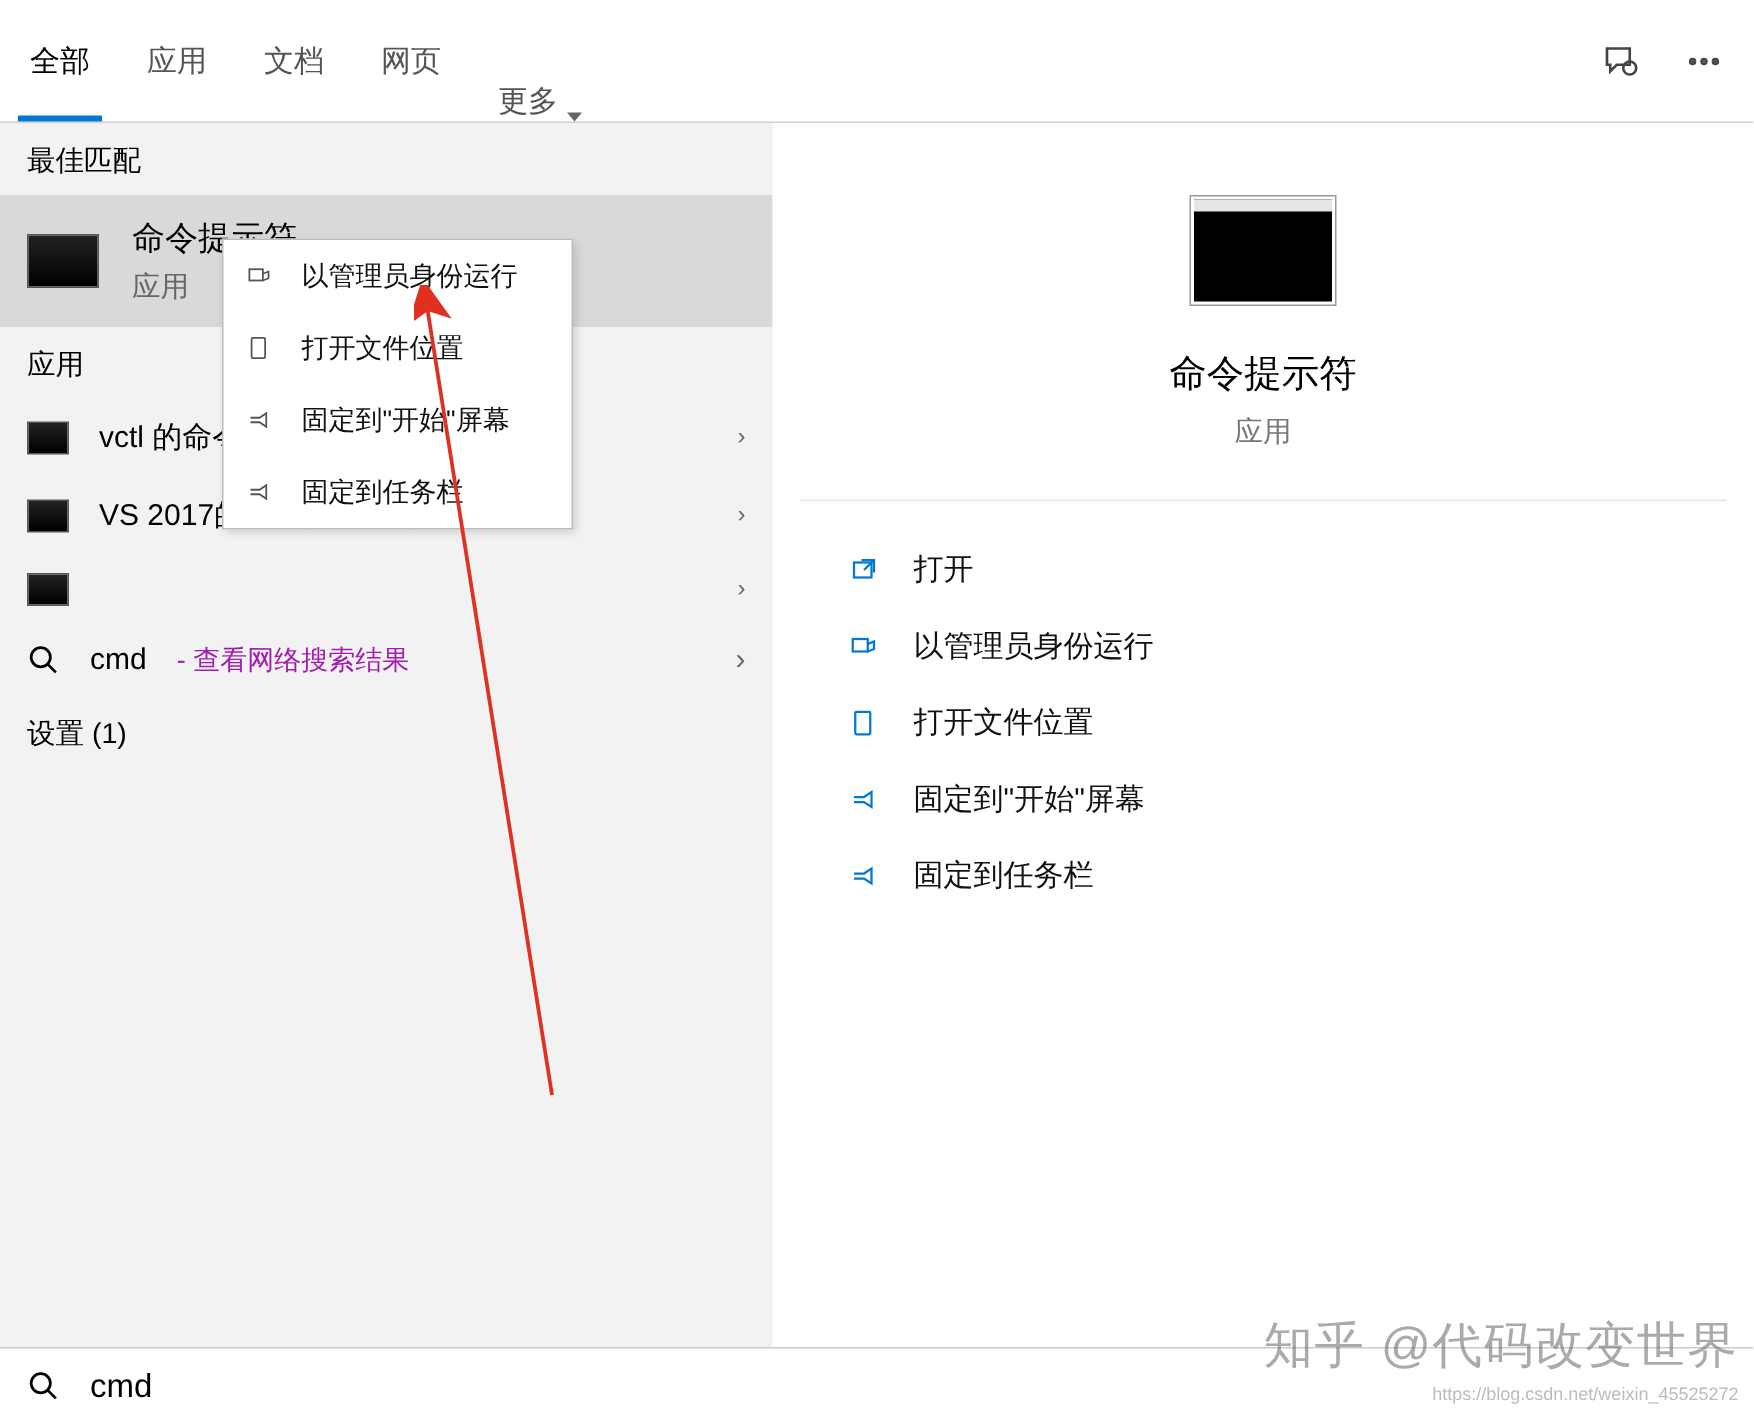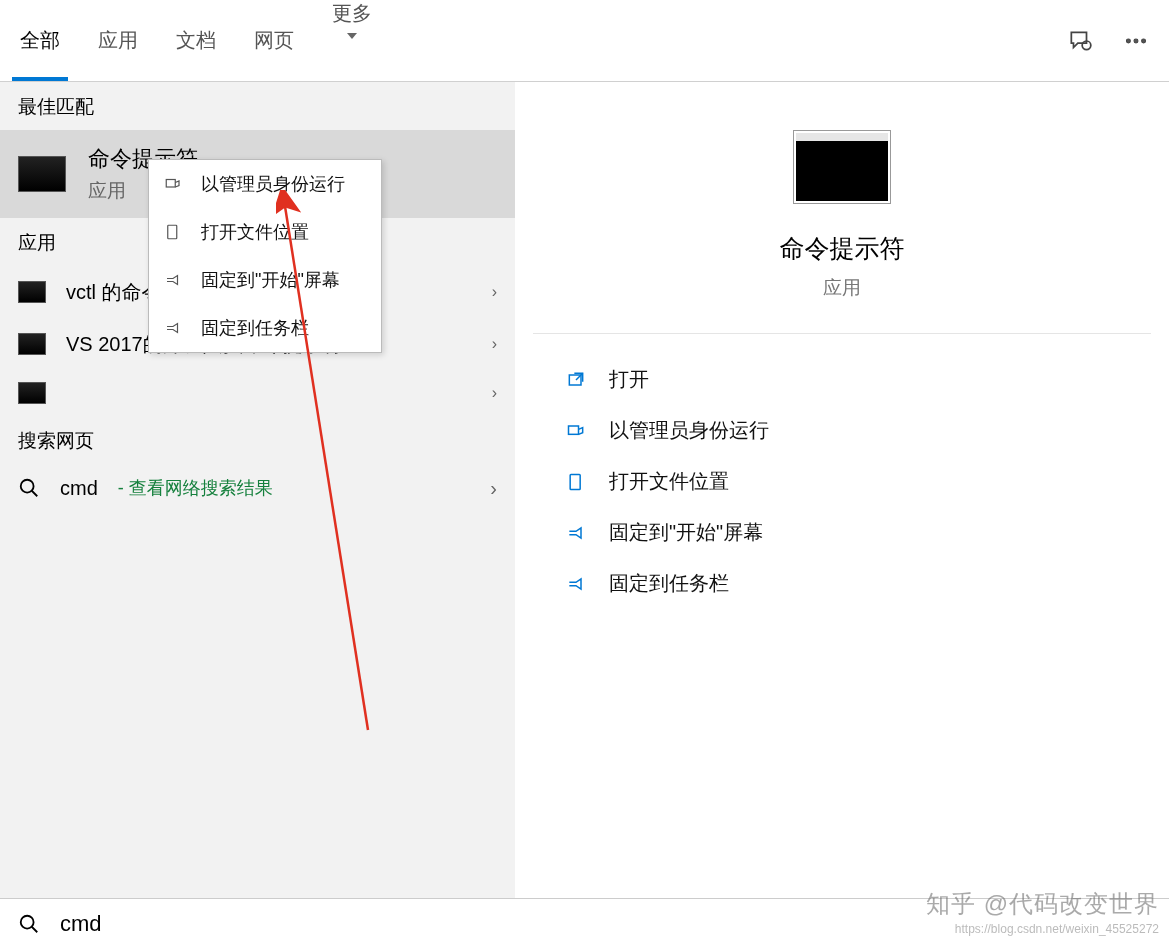--- a/index.html
+++ b/index.html
@@ -3,42 +3,42 @@
 <meta charset="utf-8">
 <style>
 * { margin: 0; padding: 0; box-sizing: border-box; font-family: "Segoe UI", "Microsoft YaHei", sans-serif; }
 body { width: 1169px; height: 948px; background: #fff; overflow: hidden; position: relative; }
 
 .header { height: 82px; border-bottom: 1px solid #d0d0d0; display: flex; align-items: center; padding: 0 20px; position: relative; }
 .tabs { display: flex; gap: 38px; align-items: center; height: 100%; }
 .tab { font-size: 20px; color: #555; cursor: pointer; height: 100%; display: flex; align-items: center; position: relative; }
 .tab.active { color: #000; }
 .tab.active::after { content: ""; position: absolute; bottom: 0; left: 50%; transform: translateX(-50%); width: 56px; height: 4px; background: #0078d4; }
-.tab-more { display: flex; align-items: center; gap: 6px; flex-direction: column; }
+.tab-more { display: flex; align-items: flex-end; gap: 6px; }
 .caret-down { width: 0; height: 0; border-left: 5px solid transparent; border-right: 5px solid transparent; border-top: 6px solid #666; }
 .header-right { margin-left: auto; display: flex; align-items: center; gap: 30px; }
 .feedback-icon svg, .more-icon svg { stroke: #444; }
 
 .content { display: flex; height: calc(100% - 72px - 50px); }
 .left-pane { width: 515px; background: #f2f2f2; overflow: hidden; position: relative; }
 .right-pane { flex: 1; background: #fff; padding: 18px; }
 
 .section-header { font-size: 19px; font-weight: 400; padding: 12px 18px 10px; color: #000; }
 .best-match { background: #d9d9d9; padding: 14px 18px; display: flex; align-items: center; gap: 22px; }
 .cmd-icon-large { width: 48px; height: 36px; background: linear-gradient(#222, #000); border: 1px solid #555; position: relative; }
 .cmd-icon-small { width: 28px; height: 22px; background: linear-gradient(#222, #000); border: 1px solid #555; flex-shrink: 0; }
 .bm-text .title { font-size: 22px; color: #000; }
 .bm-text .subtitle { font-size: 19px; color: #666; margin-top: 4px; }
 
 .app-item { padding: 12px 18px; display: flex; align-items: center; gap: 20px; font-size: 20px; color: #000; position: relative; }
 .app-item .chevron { margin-left: auto; color: #666; font-size: 16px; }
 .app-item .label { flex: 1; line-height: 1.4; }
 .web-item { padding: 12px 18px; display: flex; align-items: center; gap: 20px; font-size: 20px; }
 .web-item .q { color: #000; }
-.web-item .hint { color: #15803d; font-size: 18px; }
+.web-item .hint { color: #a21caf; font-size: 18px; }
 .search-glyph { width: 22px; height: 22px; flex-shrink: 0; }
 
 .context-menu { position: absolute; left: 148px; top: 77px; width: 234px; background: #fff; border: 1px solid #bbb; box-shadow: 2px 2px 6px rgba(0,0,0,0.15); z-index: 20; }
 .cm-item { padding: 12px 14px; display: flex; align-items: center; gap: 18px; font-size: 18px; color: #111; }
 .cm-item .ic { width: 20px; height: 20px; display: flex; align-items: center; justify-content: center; color: #666; }
 
 .detail-card { background: #fff; border-bottom: 1px solid #e5e5e5; display: flex; flex-direction: column; align-items: center; padding: 30px 0 32px; }
 .detail-thumb { width: 98px; height: 74px; border: 1px solid #999; padding: 2px; }
 .detail-thumb-inner { width: 100%; height: 100%; background: #000; position: relative; }
 .detail-thumb-inner::before { content: ""; position: absolute; top: 0; left: 0; right: 0; height: 8px; background: #e6e6e6; }
@@ -48,21 +48,21 @@
 .detail-actions { padding: 20px 24px; }
 .da-item { display: flex; align-items: center; gap: 22px; padding: 12px 8px; font-size: 20px; color: #111; }
 .da-item .ic { width: 22px; height: 22px; color: #0078d4; display: flex; align-items: center; justify-content: center; }
 
 .search-bar { position: absolute; bottom: 0; left: 0; right: 0; height: 50px; border-top: 1px solid #ccc; background: #fff; display: flex; align-items: center; padding: 0 18px; gap: 20px; }
 .search-bar input { border: none; outline: none; font-size: 22px; flex: 1; color: #000; }
 
 .arrow-annotation { position: absolute; left: 276px; top: 190px; z-index: 30; pointer-events: none; }
 
 .watermark { position: absolute; right: 10px; bottom: 12px; text-align: right; z-index: 40; pointer-events: none; }
-.wm-main { font-size: 24px; color: rgba(100,100,100,0.55); font-weight: 500; letter-spacing: 1px; text-align: center; }
+.wm-main { font-size: 33px; color: rgba(100,100,100,0.55); font-weight: 500; letter-spacing: 1px; text-align: center; }
 .wm-sub { font-size: 12px; color: rgba(120,120,120,0.5); margin-top: 2px; }
 
 svg { display: block; }
 </style>
 </head>
 <body>
 
 <div class="header">
   <div class="tabs">
     <div class="tab active">全部</div>
@@ -111,33 +111,33 @@
     <div class="app-item">
       <div class="cmd-icon-small"></div>
       <div class="label">VS 2017的开发人员命令提示符</div>
       <div class="chevron">›</div>
     </div>
     <div class="app-item">
       <div class="cmd-icon-small"></div>
       <div class="chevron">›</div>
     </div>
 
-    <div class="section-header">搜索网页</div>
     <div class="web-item">
       <span class="search-glyph">
         <svg width="22" height="22" viewBox="0 0 24 24" fill="none" stroke="#000" stroke-width="2">
             <circle cx="10" cy="10" r="7"></circle>
             <line x1="15" y1="15" x2="21" y2="21"></line>
           </svg>
       </span>
       <span class="q">cmd</span>
       <span class="hint">- 查看网络搜索结果</span>
       <div class="chevron" style="margin-left:auto;color:#666;">›</div>
     </div>
 
+    <div class="section-header">设置 (1)</div>
 
     <div class="context-menu">
       <div class="cm-item">
         <span class="ic">
           <svg width="18" height="18" viewBox="0 0 24 24" fill="none" stroke="#555" stroke-width="1.6">
               <rect x="3" y="6" width="12" height="10"></rect>
               <path d="M15 10l5-2v6l-5 2"></path>
             </svg>
         </span>
         <span>以管理员身份运行</span>

